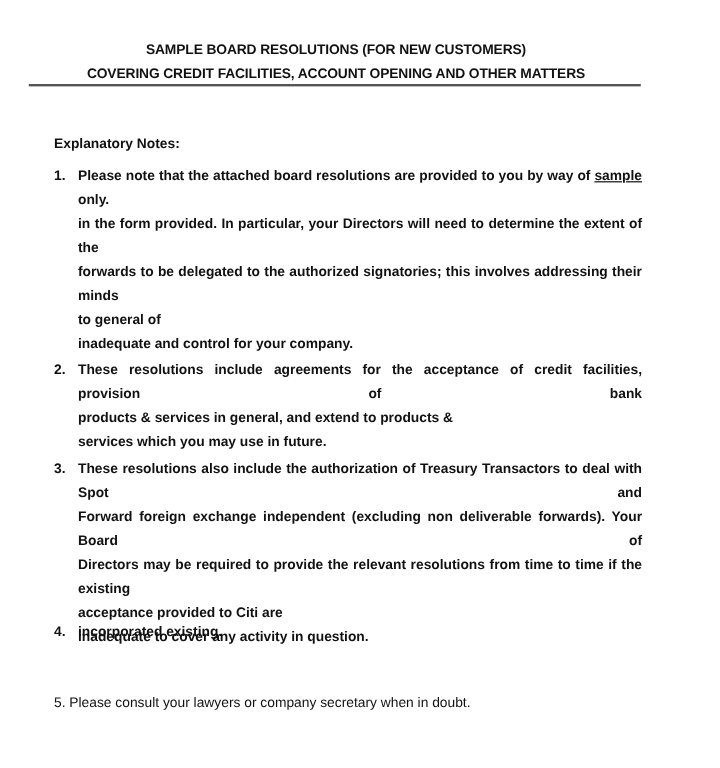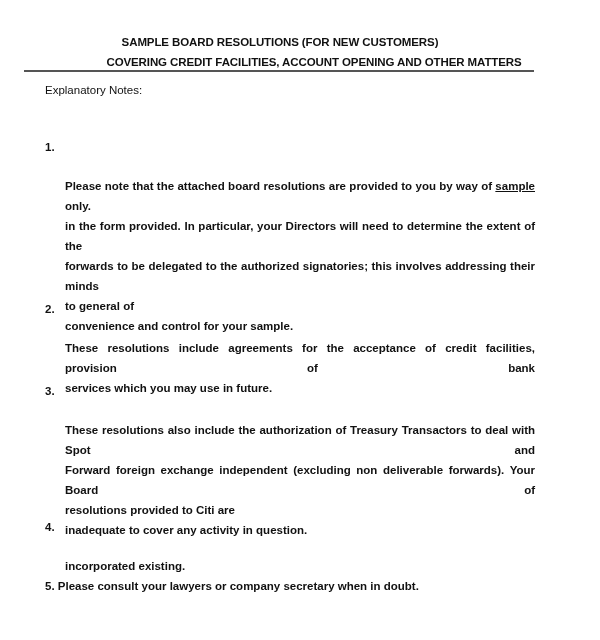--- a/index.html
+++ b/index.html
@@ -7,83 +7,85 @@
     width: 600px; height: 640px; overflow: hidden; position: relative;
     font-family: "Liberation Sans", "DejaVu Sans", sans-serif;
     color: #111111;
   }
   .page { position: absolute; left: 0; top: 0; width: 600px; height: 454px; border-radius: 25px; }
   .title {
     position: absolute; left: 0; width: 560px; text-align: center;
     font-size: 11.5px; font-weight: bold; letter-spacing: -0.1px;
   }
   .title.t1 { top: 36px; }
-  .title.t2 { top: 56px; padding-left: 34px; }
+  .title.t2 { top: 56px; }
   .rule {
     position: absolute; left: 24px; width: 510px; top: 70px; height: 2px;
     background: #555555;
   }
   .notes-heading {
-    position: absolute; left: 45px; top: 84px;
-    font-size: 11.5px; font-weight: normal;
+    position: absolute; left: 45px; top: 114px;
+    font-size: 11.5px; font-weight: bold;
   }
   .item {
     position: absolute; left: 45px; width: 490px;
     font-size: 11.5px; font-weight: bold; line-height: 20px;
   }
   .item .num {
     position: absolute; left: 0; top: 0;
   }
   .item .body {
-    margin-left: 20px; width: 470px; text-align: justify; margin-top: 39px;
+    margin-left: 20px; width: 470px; text-align: justify;
   }
   .item .body .line { display: block; }
   .item .body .justify { text-align: justify; text-align-last: justify; }
   .item .body .left { text-align: left; text-align-last: left; }
   .u { text-decoration: underline; }
   .item5 {
     position: absolute; left: 45px; top: 580px;
-    font-size: 11.5px; font-weight: bold; text-align: right;
+    font-size: 11.5px; font-weight: normal; text-align: right;
   }
 </style>
 </head>
 <body>
 
 <div class="page">
   <div class="title t1">SAMPLE BOARD RESOLUTIONS (FOR NEW CUSTOMERS)</div>
   <div class="title t2">COVERING CREDIT FACILITIES, ACCOUNT OPENING AND OTHER MATTERS</div>
   <div class="rule"></div>
 
   <div class="notes-heading">Explanatory Notes:</div>
 
   <div class="item" style="top:137px;">
     <span class="num">1.</span>
     <div class="body">
       <span class="line justify"><span>Please note that the attached board resolutions are provided to you by way of </span><span class="u">sample</span><span> only.</span></span>
       <span class="line justify">in the form provided. In particular, your Directors will need to determine the extent of the</span>
       <span class="line justify">forwards to be delegated to the authorized signatories; this involves addressing their minds</span>
       <span class="line left">to general of</span>
-      <span class="line left">convenience and control for your sample.</span>
+      <span class="line left">inadequate and control for your company.</span>
     </div>
   </div>
 
   <div class="item" style="top:299px;">
     <span class="num">2.</span>
     <div class="body">
       <span class="line justify">These resolutions include agreements for the acceptance of credit facilities, provision of bank</span>
+      <span class="line left">products &amp; services in general, and extend to products &amp;</span>
       <span class="line left">services which you may use in future.</span>
     </div>
   </div>
 
   <div class="item" style="top:381px;">
     <span class="num">3.</span>
     <div class="body">
       <span class="line justify">These resolutions also include the authorization of Treasury Transactors to deal with Spot and</span>
       <span class="line justify">Forward foreign exchange independent (excluding non deliverable forwards). Your Board of</span>
-      <span class="line left">resolutions provided to Citi are</span>
+      <span class="line justify">Directors may be required to provide the relevant resolutions from time to time if the existing</span>
+      <span class="line left">acceptance provided to Citi are</span>
       <span class="line left">inadequate to cover any activity in question.</span>
     </div>
   </div>
 
   <div class="item" style="top:517px;">
     <span class="num">4.</span>
     <div class="body">
       <span class="line left">incorporated existing.</span>
     </div>
   </div>

